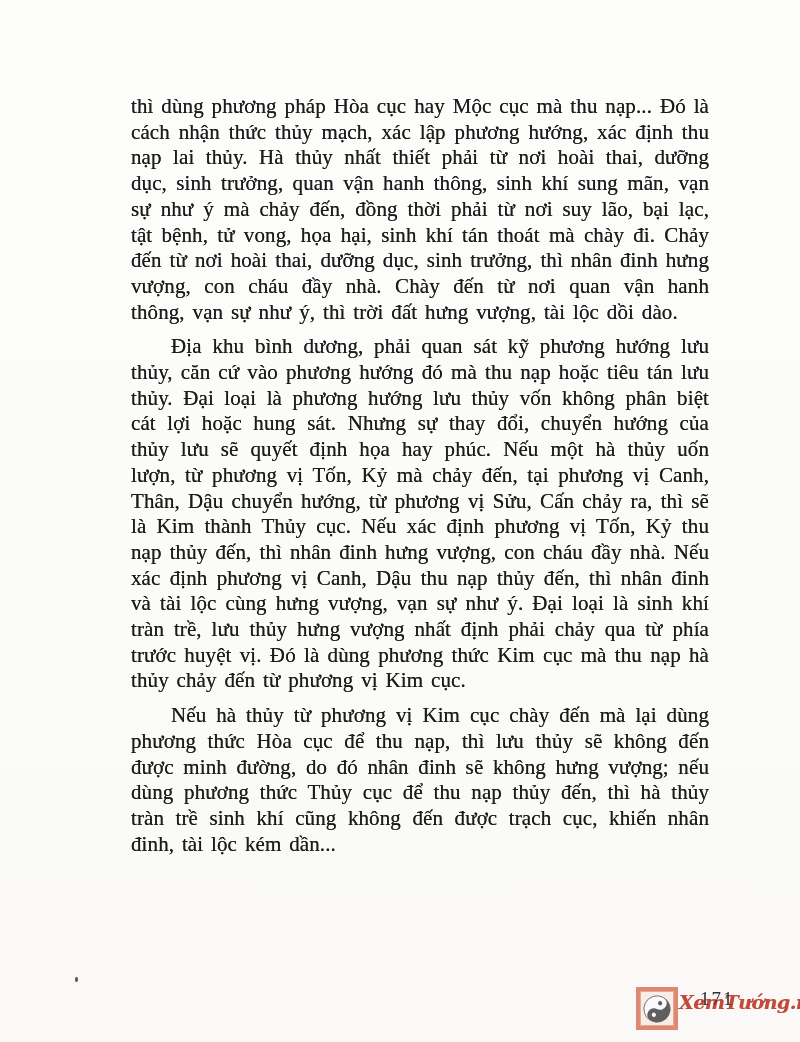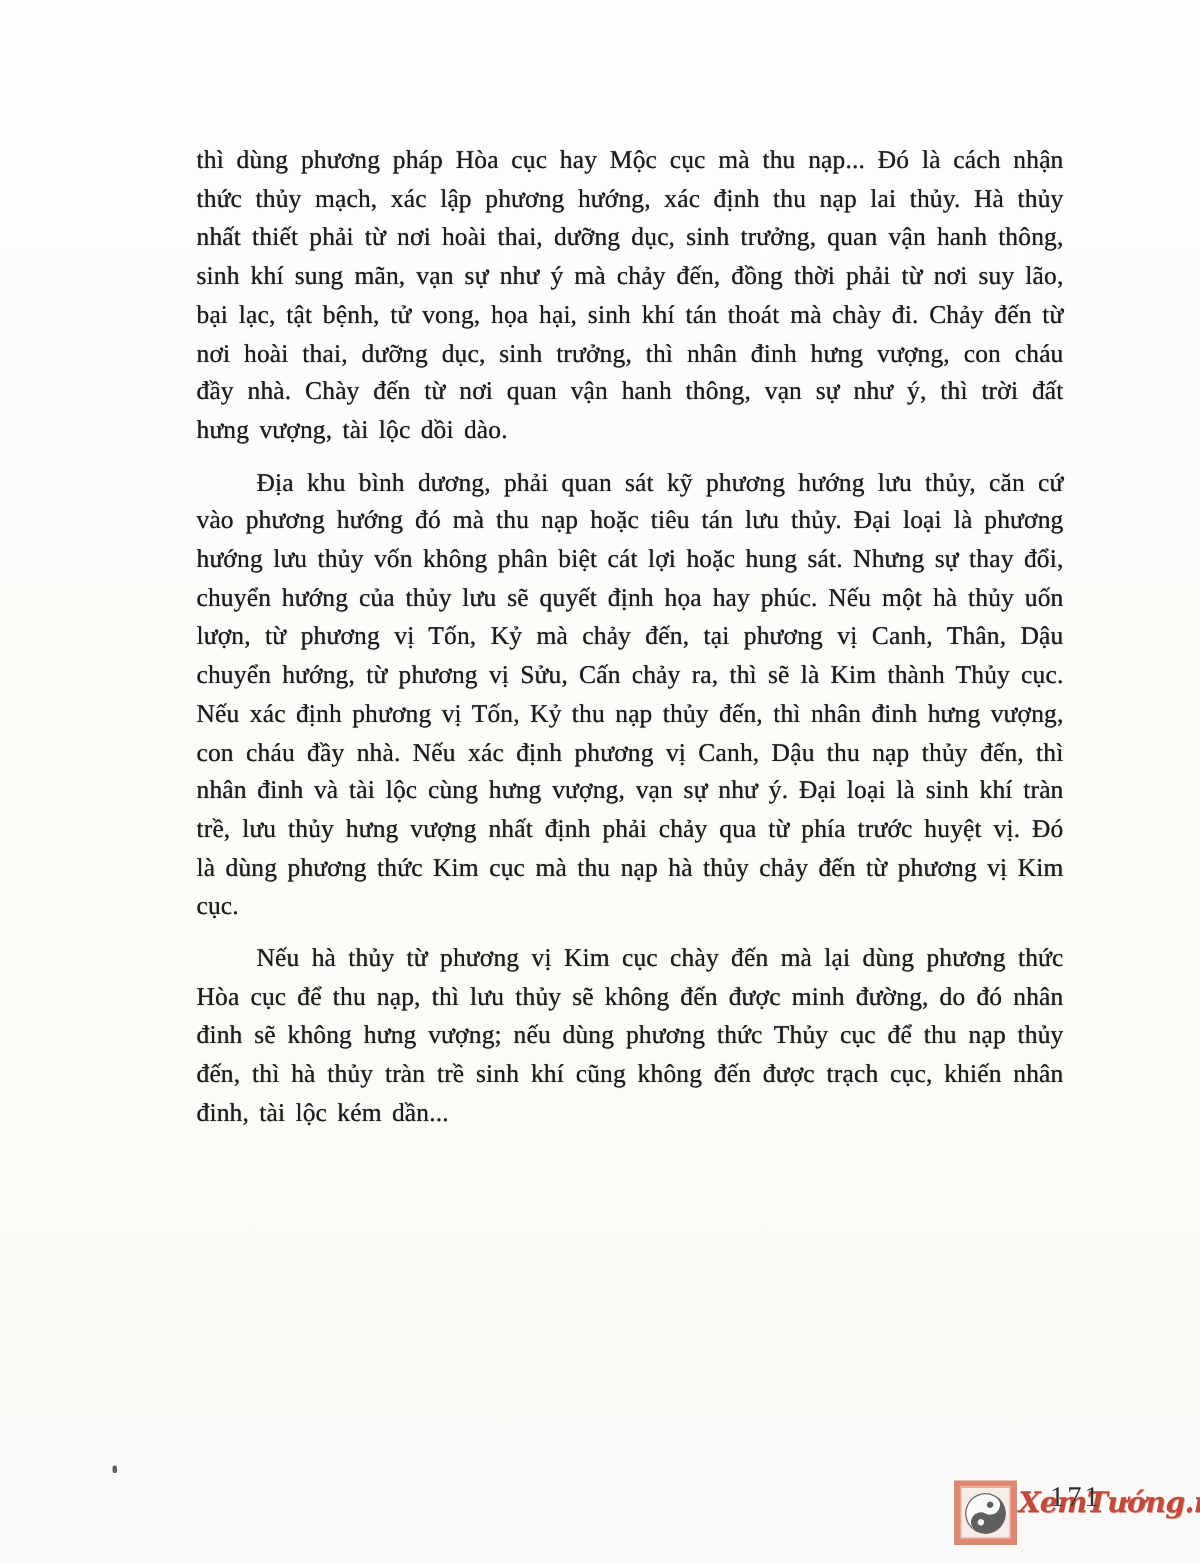--- a/index.html
+++ b/index.html
@@ -15,21 +15,21 @@
     width: 800px;
     height: 1042px;
     background: linear-gradient(180deg, #fdfdfc 0%, #fbfbf8 60%, #faf9f7 100%);
     font-family: "Liberation Serif", "DejaVu Serif", serif;
   }
   .text-block {
     position: absolute;
     left: 131px;
     top: 94px;
     width: 578px;
-    font-size: 17px;
+    font-size: 21px;
     line-height: 25.7px;
     color: #1c1c1c;
     text-align: justify;
     word-spacing: 2.5px;
     letter-spacing: 0.1px;
     text-shadow: 0 0 0.55px rgba(25,25,25,0.85);
   }
   .para {
     margin: 0 0 9px 0;
     text-indent: 40px;

